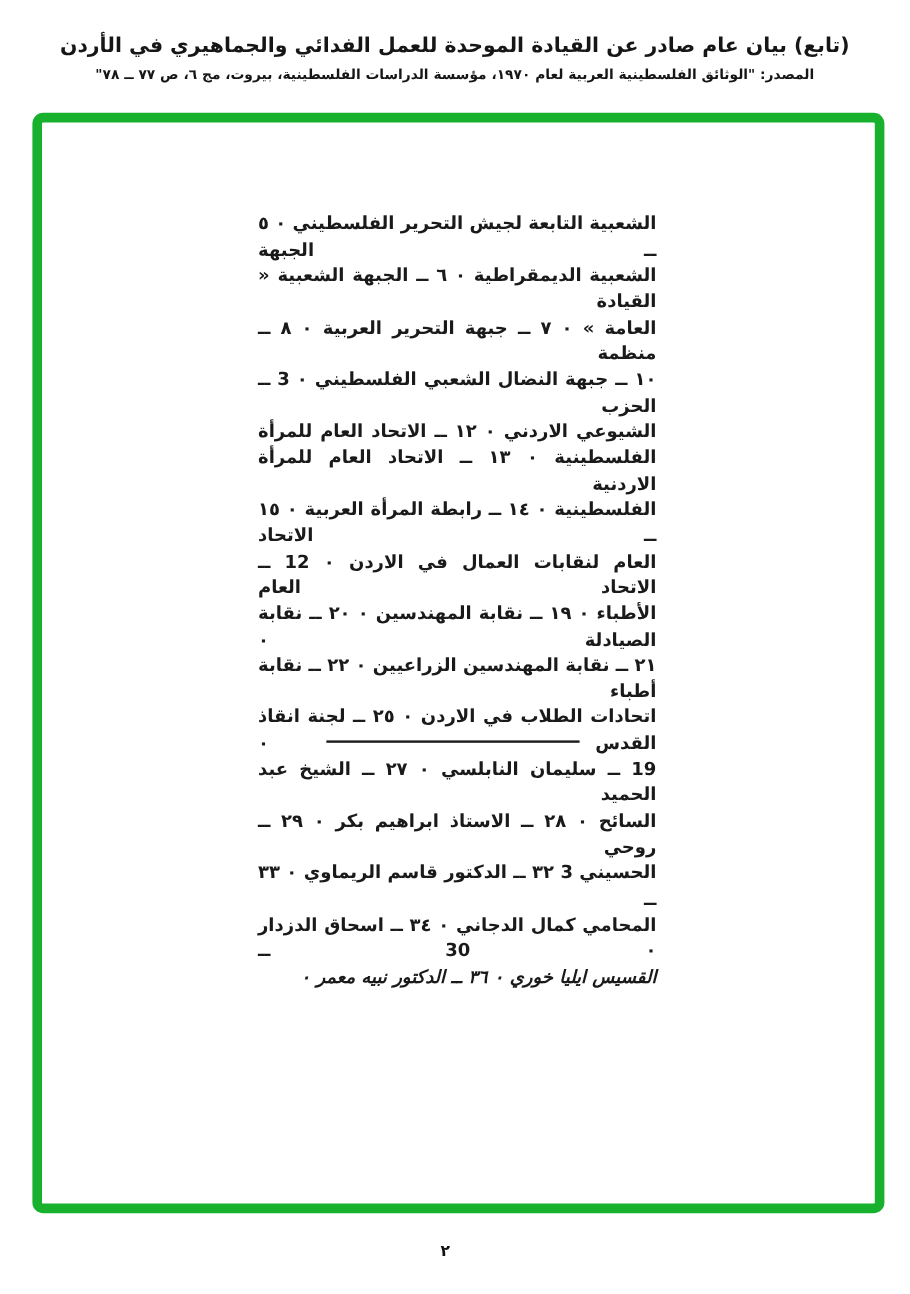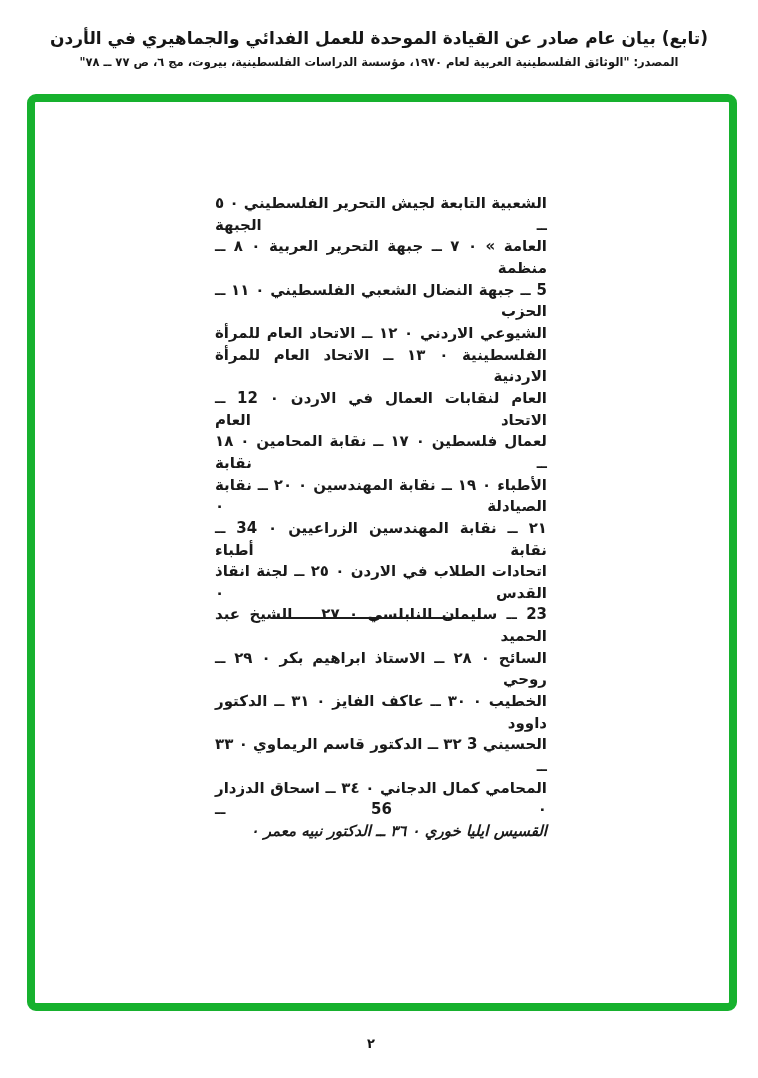--- a/index.html
+++ b/index.html
@@ -43,21 +43,20 @@
   }
   .body-text {
     position: absolute;
     left: 215px; top: 176px;
     width: 332px;
     direction: rtl;
     font-size: 15px;
     font-weight: bold;
     line-height: 21.65px;
     color: #1a1a1a;
-    margin-top: 17px;
   }
   .line {
     text-align: justify;
     text-align-last: justify;
     text-justify: inter-word;
     white-space: normal;
   }
   .line:last-child {
     text-align-last: right;
     font-style: italic;
@@ -85,34 +84,34 @@
 
   <div class="header">
     <div class="doc-title">(تابع) بيان عام صادر عن القيادة الموحدة للعمل الفدائي والجماهيري في الأردن</div>
     <div class="doc-source">المصدر: "الوثائق الفلسطينية العربية لعام ١٩٧٠، مؤسسة الدراسات الفلسطينية، بيروت، مج ٦، ص ٧٧ ــ ٧٨"</div>
   </div>
 
   <div class="frame" style="border-color: rgb(23, 177, 46);"></div>
 
   <div class="body-text">
     <div class="line">الشعبية التابعة لجيش التحرير الفلسطيني ٠ ٥ ــ الجبهة</div>
+    <div class="line">الشعبية الديمقراطية ٠ ٦ ــ الجبهة الشعبية « القيادة</div>
     <div class="line">العامة » ٠ ٧ ــ جبهة التحرير العربية ٠ ٨ ــ منظمة</div>
-    <div class="line">5 ــ جبهة النضال الشعبي الفلسطيني ٠ ١١ ــ الحزب</div>
+    <div class="line">١٠ ــ جبهة النضال الشعبي الفلسطيني ٠ 3 ــ الحزب</div>
     <div class="line">الشيوعي الاردني ٠ ١٢ ــ الاتحاد العام للمرأة</div>
     <div class="line">الفلسطينية ٠ ١٣ ــ الاتحاد العام للمرأة الاردنية</div>
+    <div class="line">الفلسطينية ٠ ١٤ ــ رابطة المرأة العربية ٠ ١٥ ــ الاتحاد</div>
     <div class="line">العام لنقابات العمال في الاردن ٠ 12 ــ الاتحاد العام</div>
-    <div class="line">لعمال فلسطين ٠ ١٧ ــ نقابة المحامين ٠ ١٨ ــ نقابة</div>
     <div class="line">الأطباء ٠ ١٩ ــ نقابة المهندسين ٠ ٢٠ ــ نقابة الصيادلة ٠</div>
-    <div class="line">٢١ ــ نقابة المهندسين الزراعيين ٠ 34 ــ نقابة أطباء</div>
+    <div class="line">٢١ ــ نقابة المهندسين الزراعيين ٠ ٢٢ ــ نقابة أطباء</div>
     <div class="line">اتحادات الطلاب في الاردن ٠ ٢٥ ــ لجنة انقاذ القدس ٠</div>
-    <div class="line">23 ــ سليمان النابلسي ٠ ٢٧ ــ الشيخ عبد الحميد</div>
+    <div class="line">19 ــ سليمان النابلسي ٠ ٢٧ ــ الشيخ عبد الحميد</div>
     <div class="line">السائح ٠ ٢٨ ــ الاستاذ ابراهيم بكر ٠ ٢٩ ــ روحي</div>
-    <div class="line">الخطيب ٠ ٣٠ ــ عاكف الفايز ٠ ٣١ ــ الدكتور داوود</div>
     <div class="line">الحسيني 3 ٣٢ ــ الدكتور قاسم الريماوي ٠ ٣٣ ــ</div>
-    <div class="line">المحامي كمال الدجاني ٠ ٣٤ ــ اسحاق الدزدار ٠ 56 ــ</div>
+    <div class="line">المحامي كمال الدجاني ٠ ٣٤ ــ اسحاق الدزدار ٠ 30 ــ</div>
     <div class="line">القسيس ايليا خوري ٠ ٣٦ ــ الدكتور نبيه معمر ٠</div>
   </div>
 
   <div class="divider"></div>
 
   <div class="page-number">٢</div>
 
 </div>
 
 </body></html>

